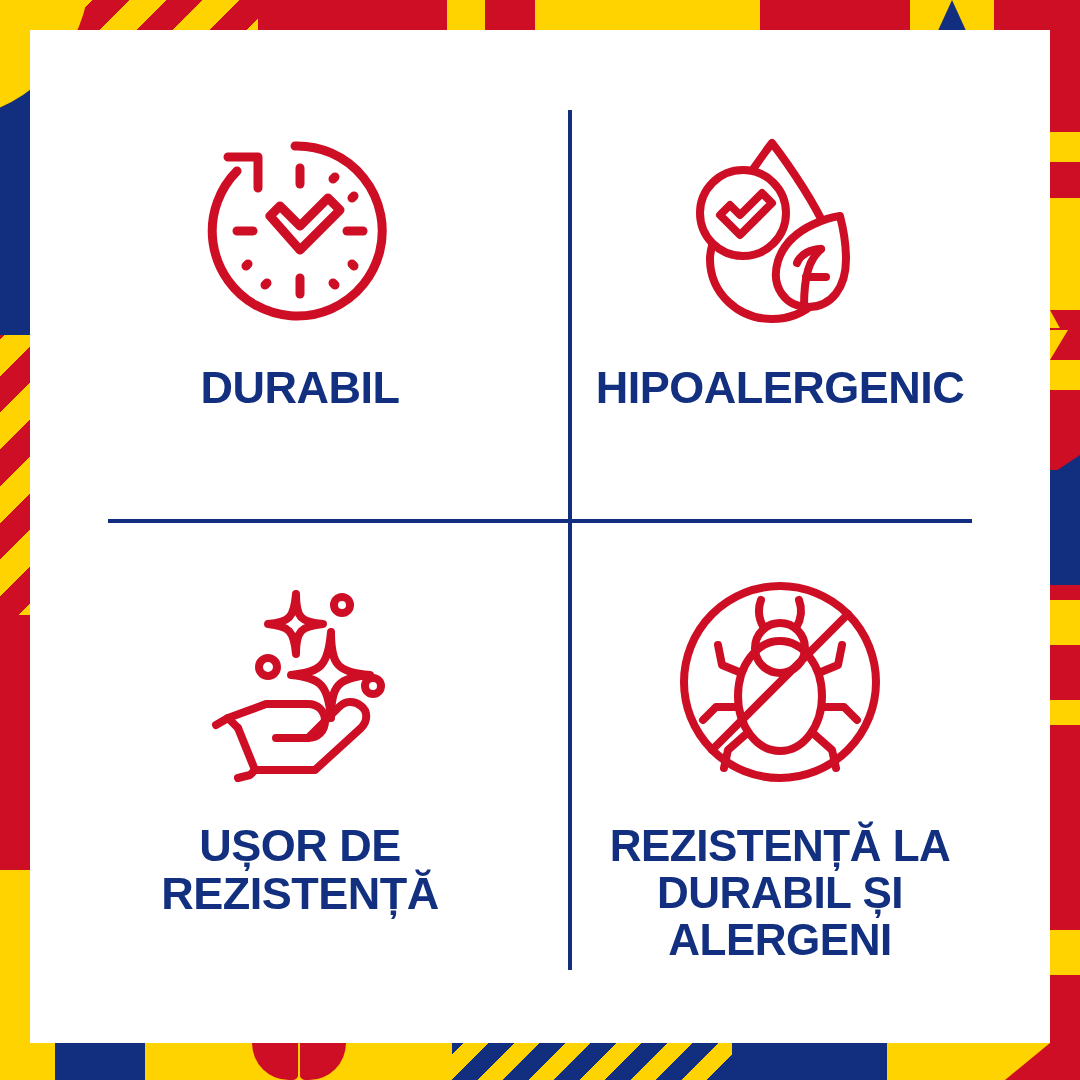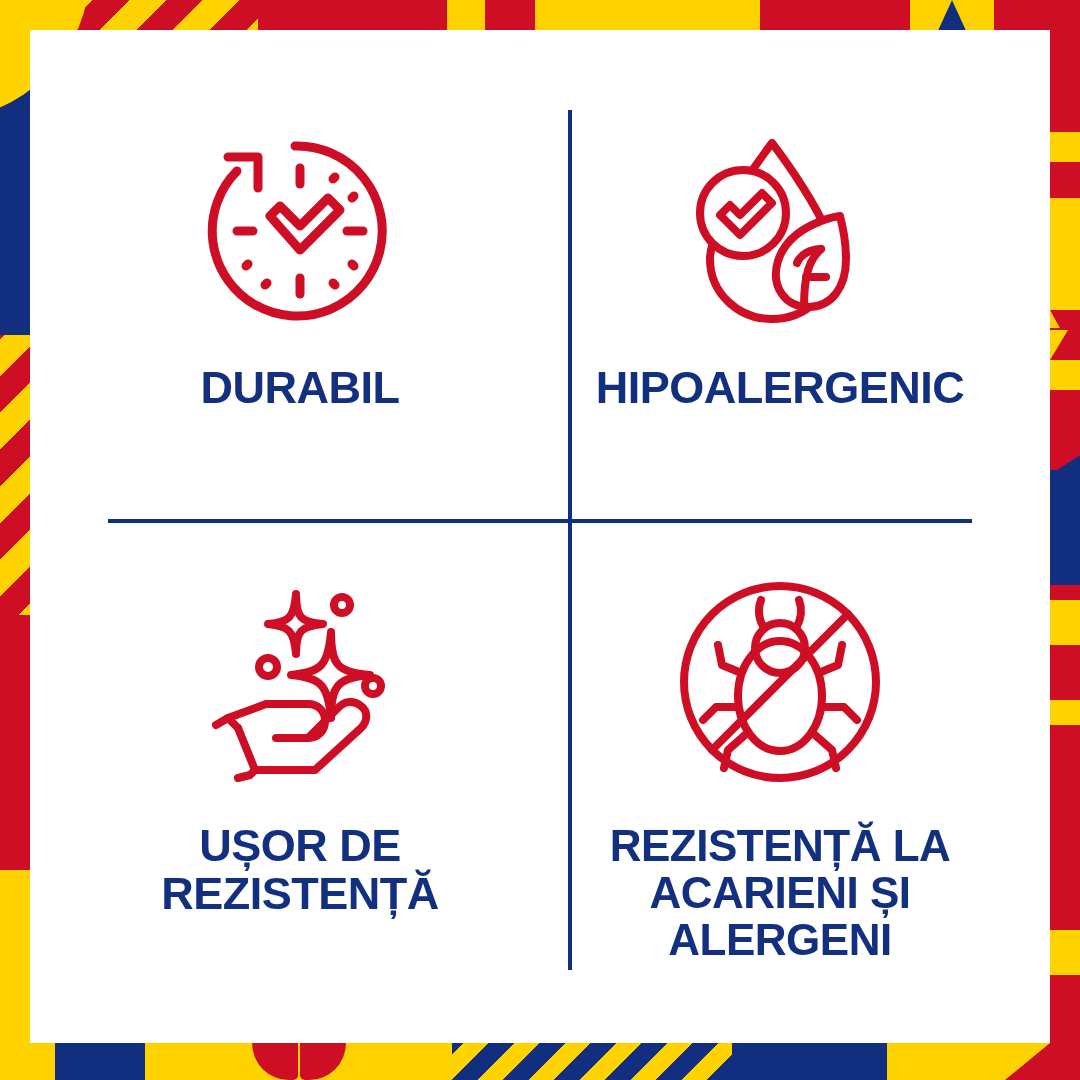--- a/index.html
+++ b/index.html
@@ -264,17 +264,17 @@
 
           <path d="M 143 92 L 160 85 L 164 65"></path>
           <path d="M 144 127 L 166 127 L 179 140"></path>
           <path d="M 137 155 L 154 170 L 158 188"></path>
 
           <circle cx="102" cy="102" r="96"></circle>
           <line x1="34" y1="170" x2="170" y2="34"></line>
         </svg>
       </div>
       <div class="label">REZISTENȚĂ LA
-ACARIENI ȘI ALERGENI</div>
+DURABIL ȘI ALERGENI</div>
     </div>
 
   </div>
 </div>
 
 </body></html>

